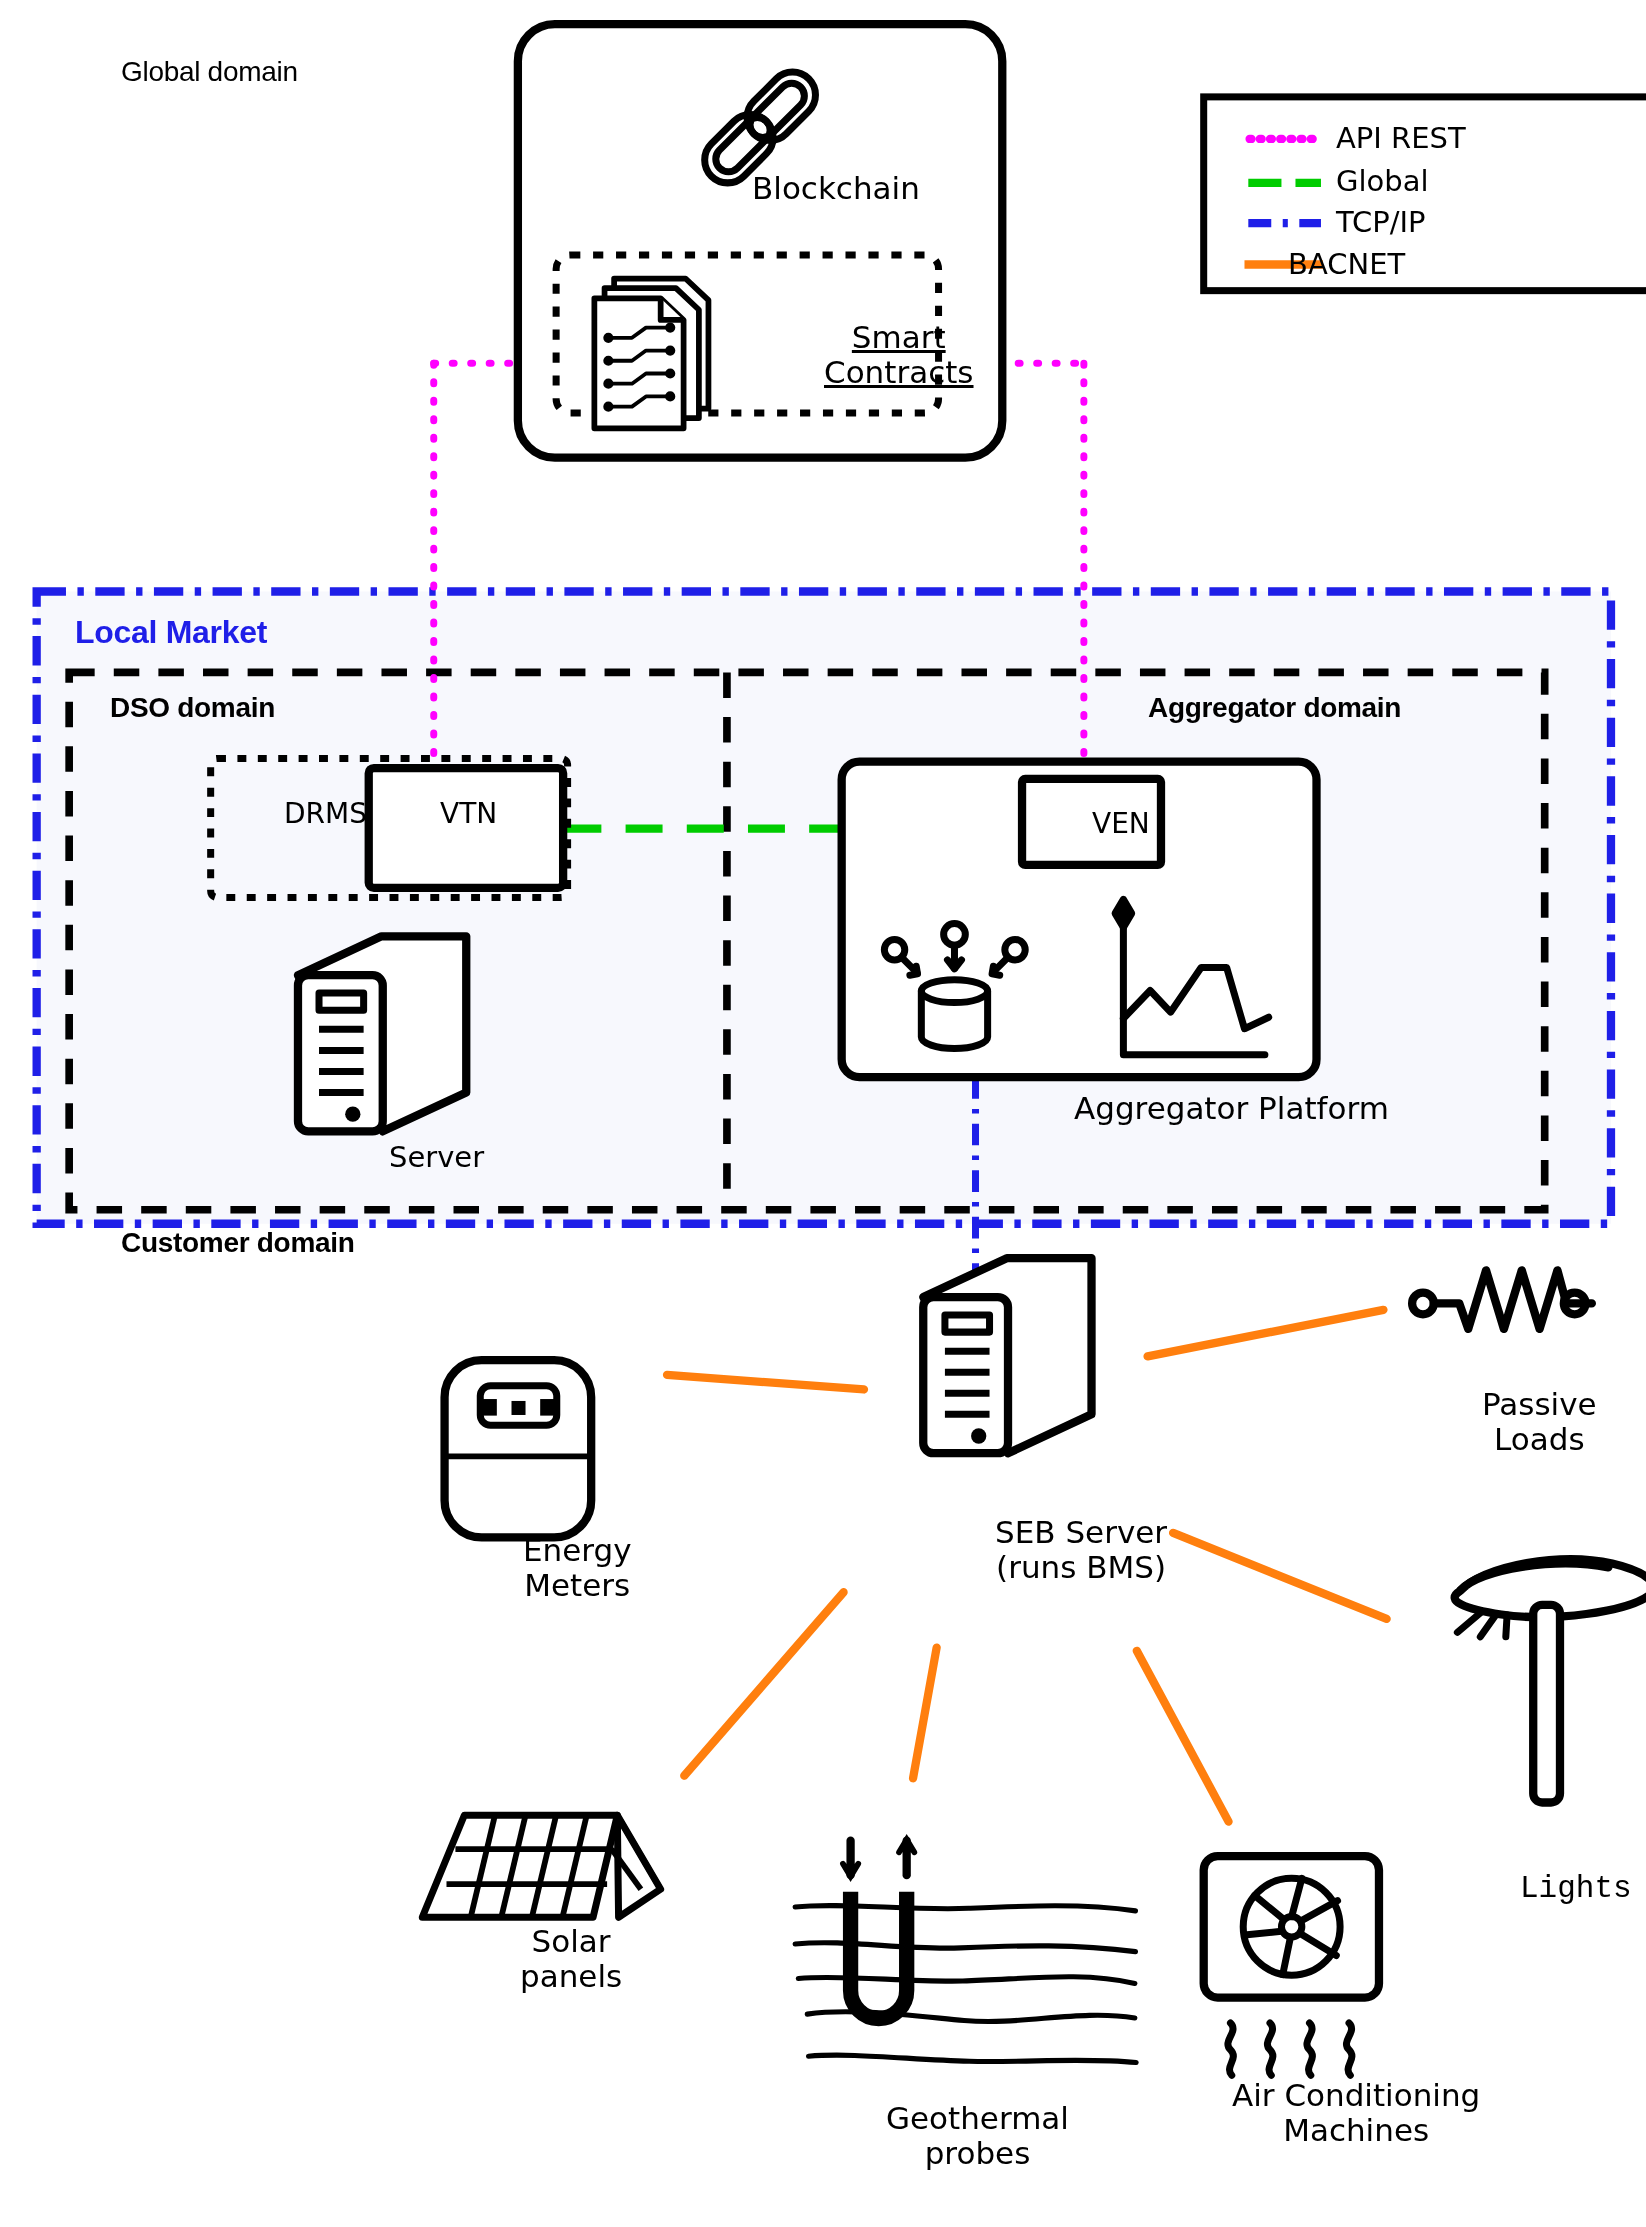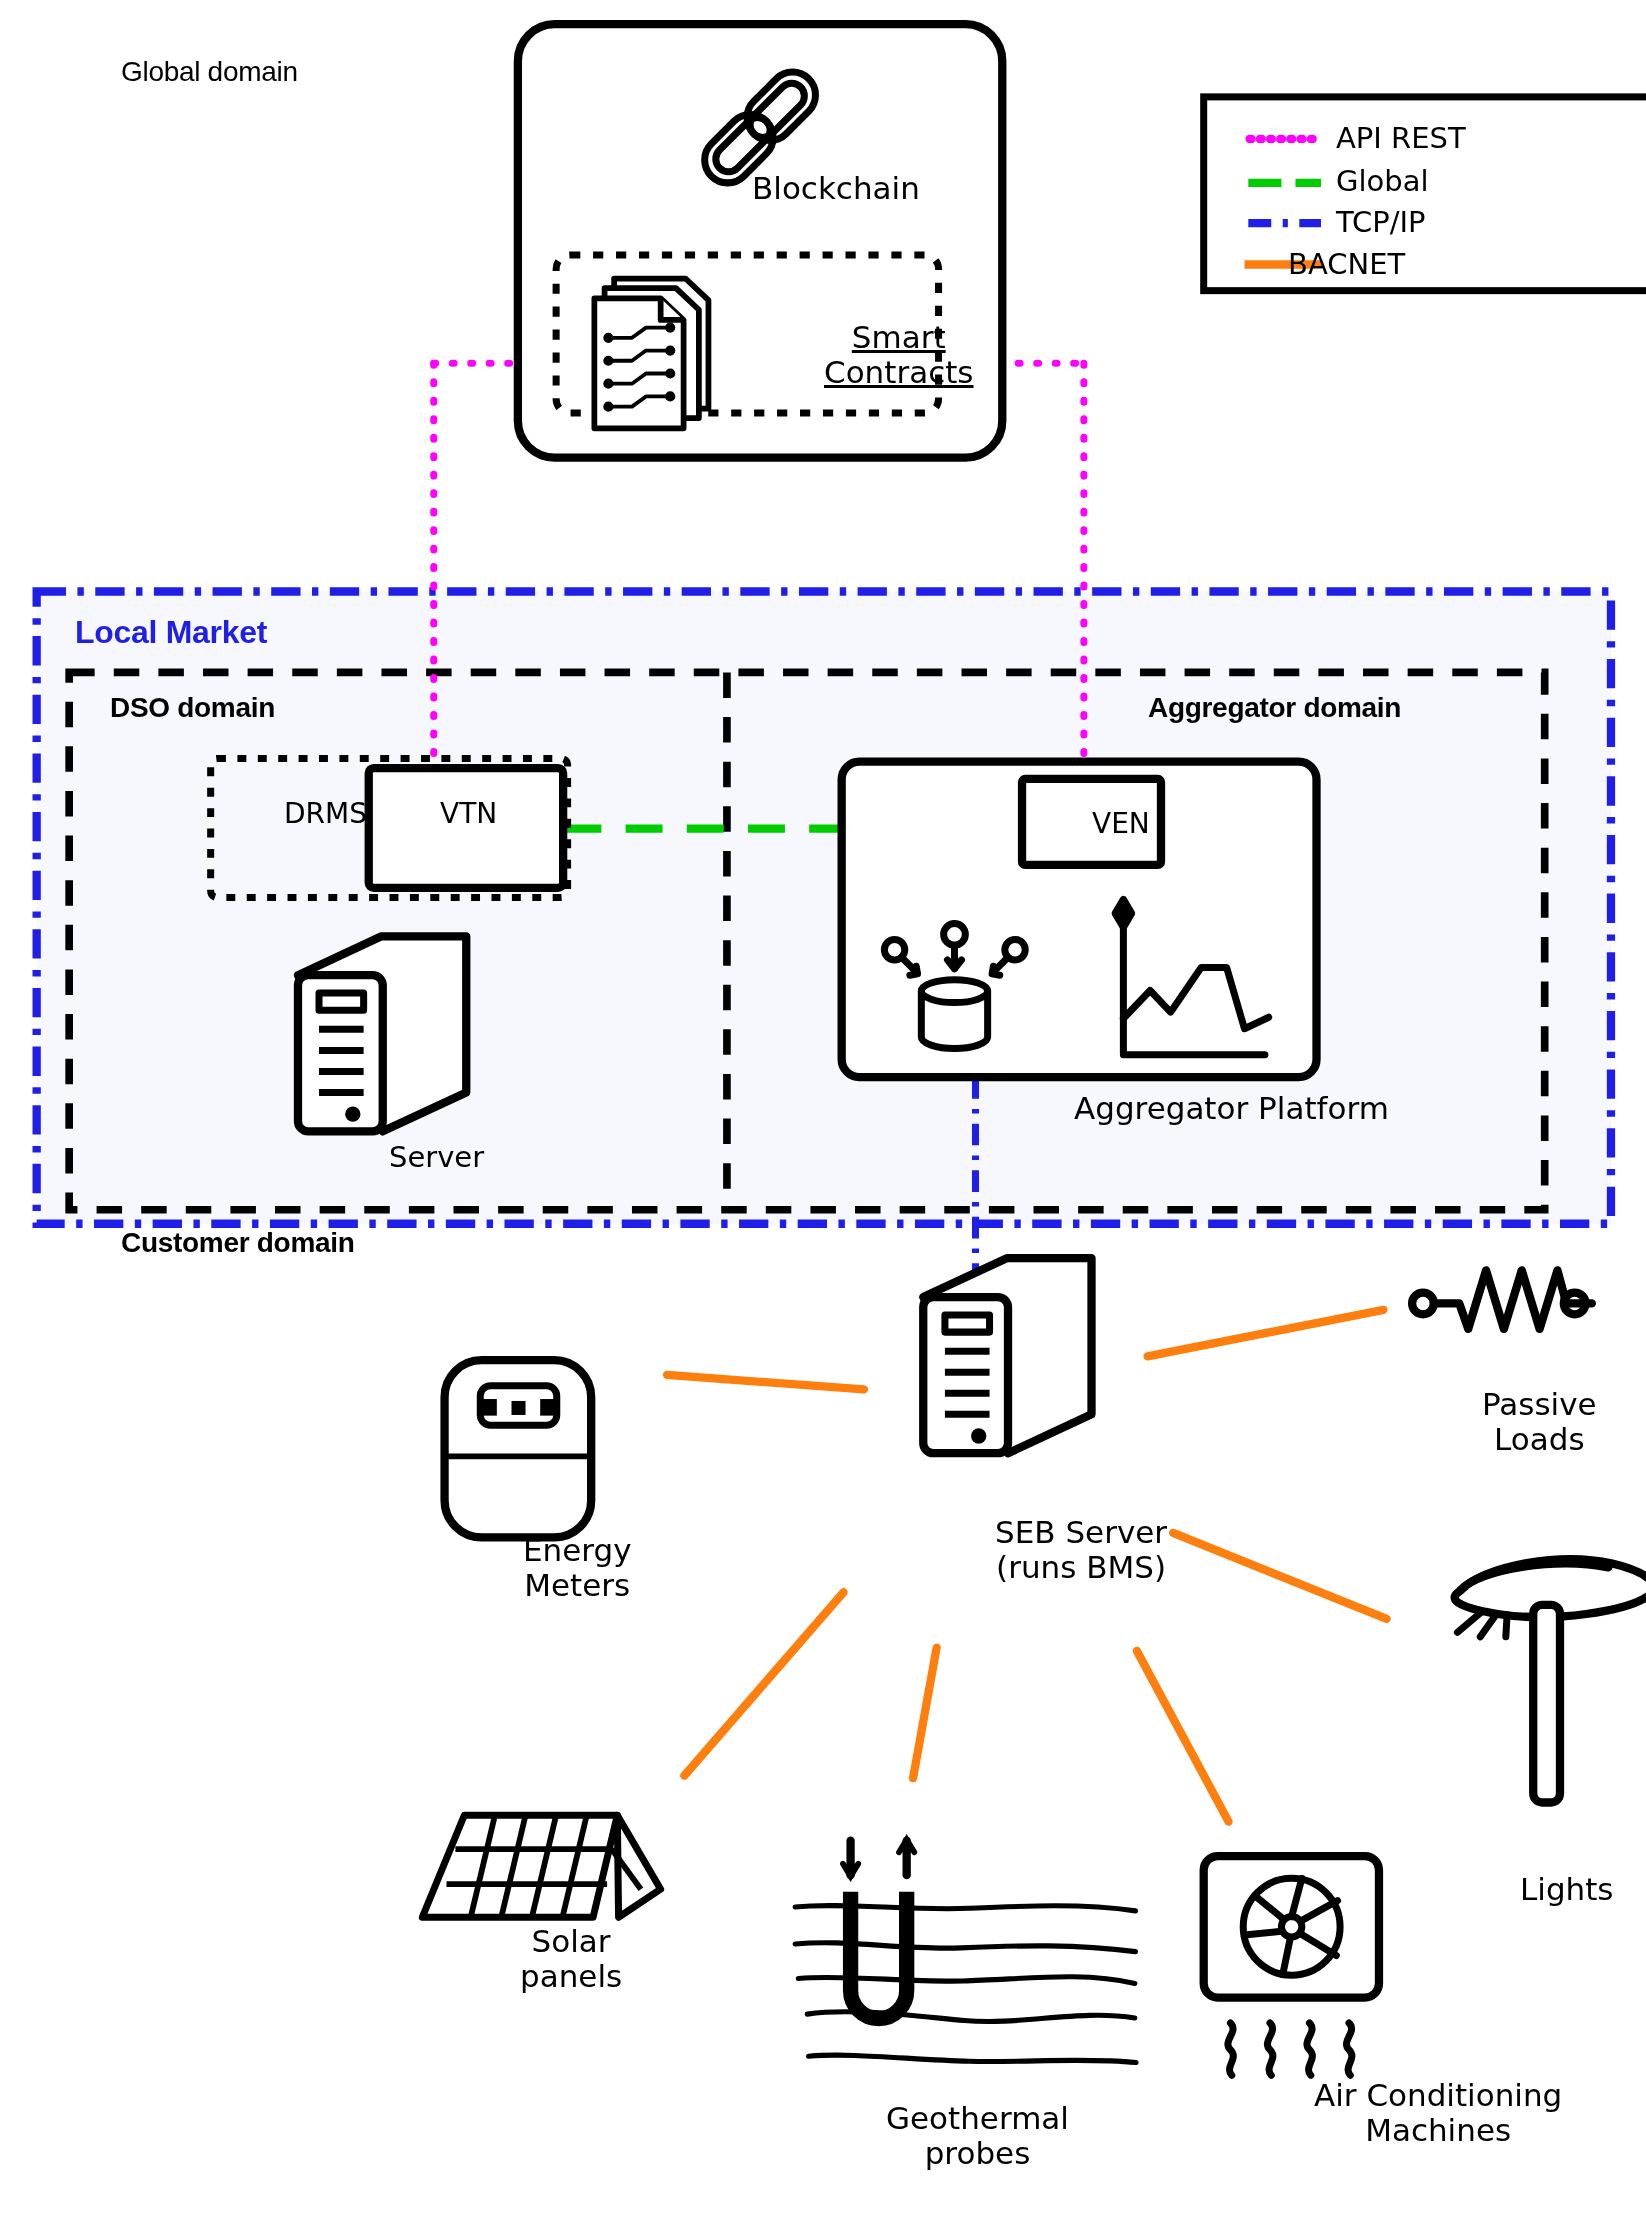--- a/index.html
+++ b/index.html
@@ -45,22 +45,22 @@
   .t-drms      { left: 284px;  top: 798px; font-size: 28px; }
   .t-vtn       { left: 440px;  top: 798px; font-size: 28px; }
   .t-ven       { left: 1092px; top: 808px; font-size: 28px; }
   .t-server    { left: 389px;  top: 1141px; font-size: 29px; }
   .t-aggplat   { left: 1074px; top: 1091px; font-size: 31px; }
   .t-seb       { left: 995px; top: 1515px; font-size: 31px; }
   .t-energym   { left: 523px;  top: 1533px; font-size: 31px; }
   .t-passive   { left: 1482px; top: 1387px; font-size: 31px; }
   .t-solar     { left: 520px;  top: 1924px; font-size: 31px; }
   .t-geo       { left: 886px; top: 2101px; font-size: 31px; }
-  .t-ac        { left: 1314px; top: 2078px; font-size: 31px; }
-  .t-lights    { left: 1520px; top: 1872px; font-size: 31px; }
+  .t-ac        { left: 1232px; top: 2078px; font-size: 31px; }
+  .t-lights    { left: 1520px; top: 1872px; font-size: 31px; font-family: Liberation Mono, monospace; }
   .lg-text     { position: absolute; font-size: 29px; font-family: "DejaVu Sans", sans-serif; color: #000; white-space: pre; }
 </style>
 </head>
 <body>
 
 <div id="stage">
 
   <svg class="layer" viewBox="0 0 2583 3494">
 
     <rect x="57" y="928" width="2470" height="992" fill="#f7f8fd" stroke="none"></rect>

